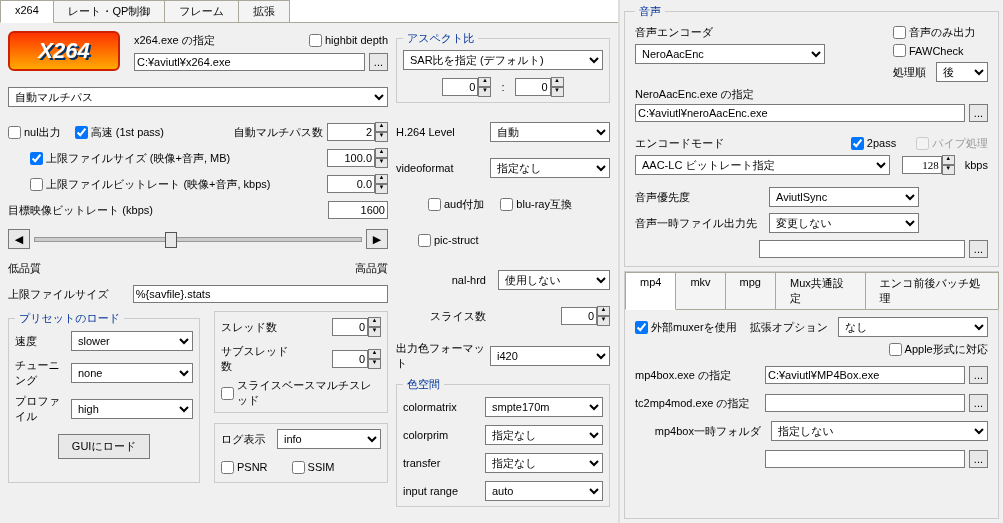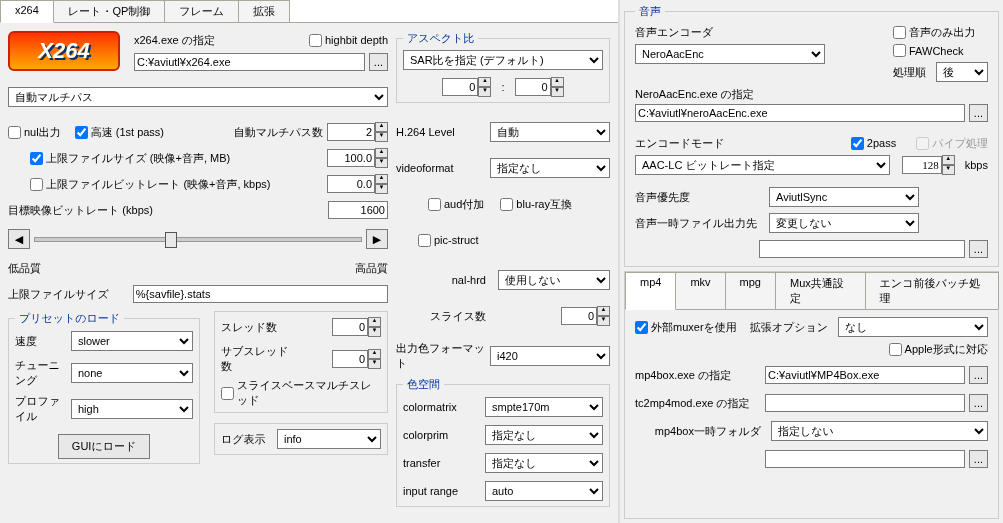--- a/index.html
+++ b/index.html
@@ -185,20 +185,30 @@
        <label class="chk" style="margin-top:4px">
                   <input type="checkbox" style="">
                   <span>スライスベースマルチスレッド</span>
                 </label>
       </fieldset>
       <fieldset>
        <div class="row">
                   <span style="width:52px">ログ表示</span>
                   <select style="flex:1"><option>info</option></select>
                 </div>
+       <div class="row" style="margin-top:6px">
+        <label class="chk">
+                    <input type="checkbox" style="">
+                    <span>PSNR</span>
+                  </label>
+        <label class="chk" style="margin-left:20px">
+                    <input type="checkbox" style="">
+                    <span>SSIM</span>
+                  </label>
+       </div>
       </fieldset>
      </div>
     </div>
    </div>
    <div class="col colR">
     <fieldset>
      <legend>アスペクト比</legend>
      <select style="width:100%"><option>SAR比を指定 (デフォルト)</option></select>
      <div class="row" style="justify-content:center;margin-top:6px">
       <div class="spin">

